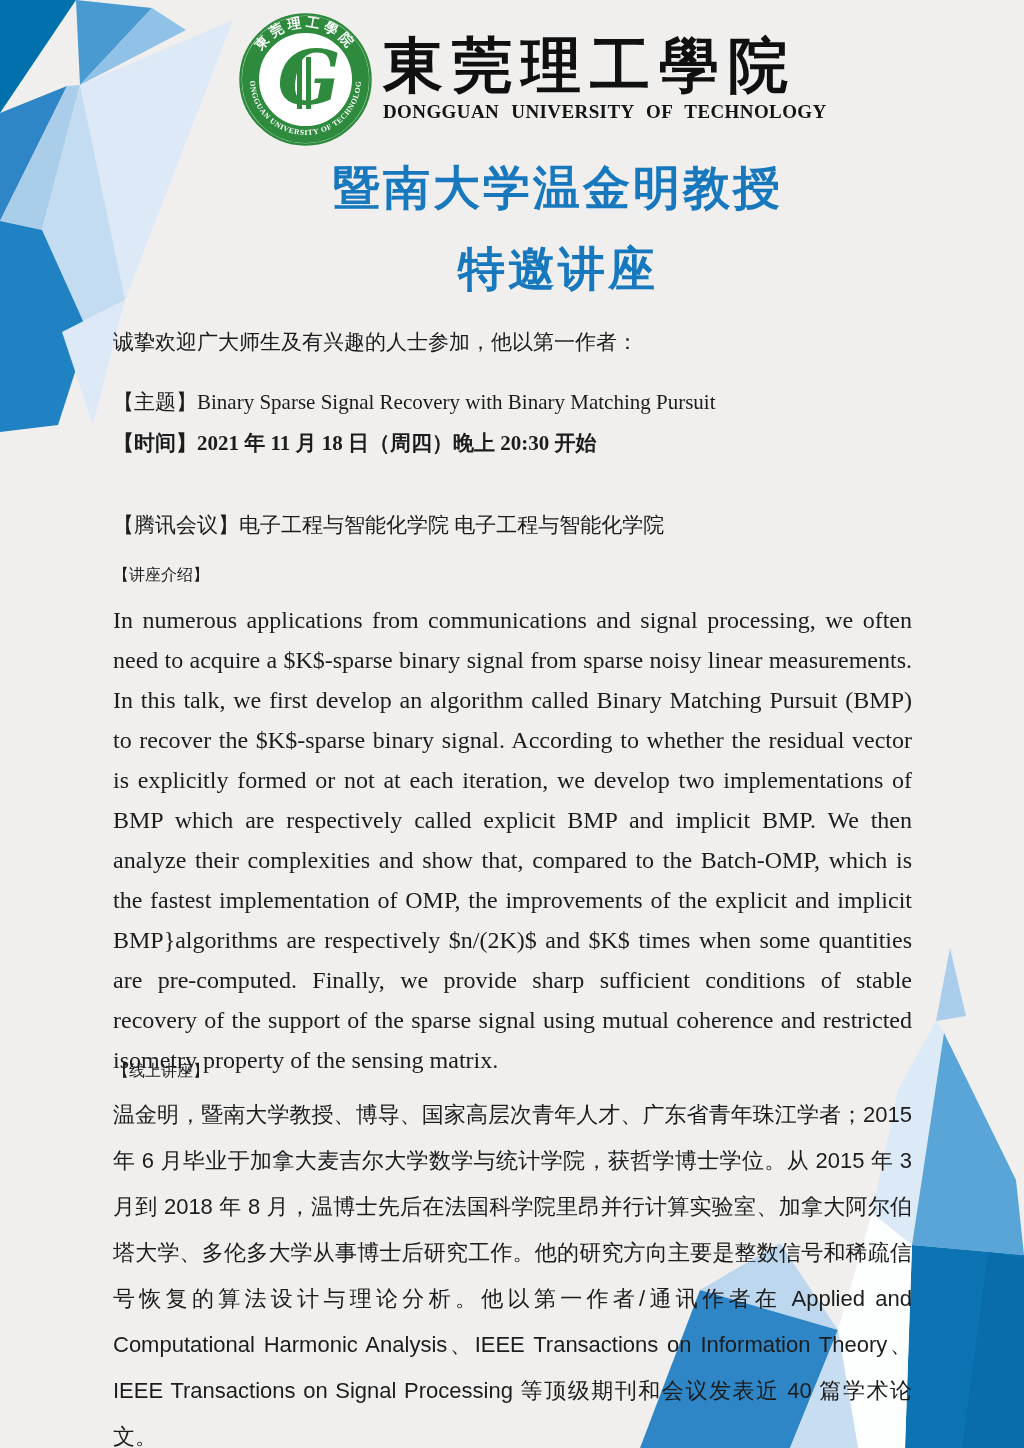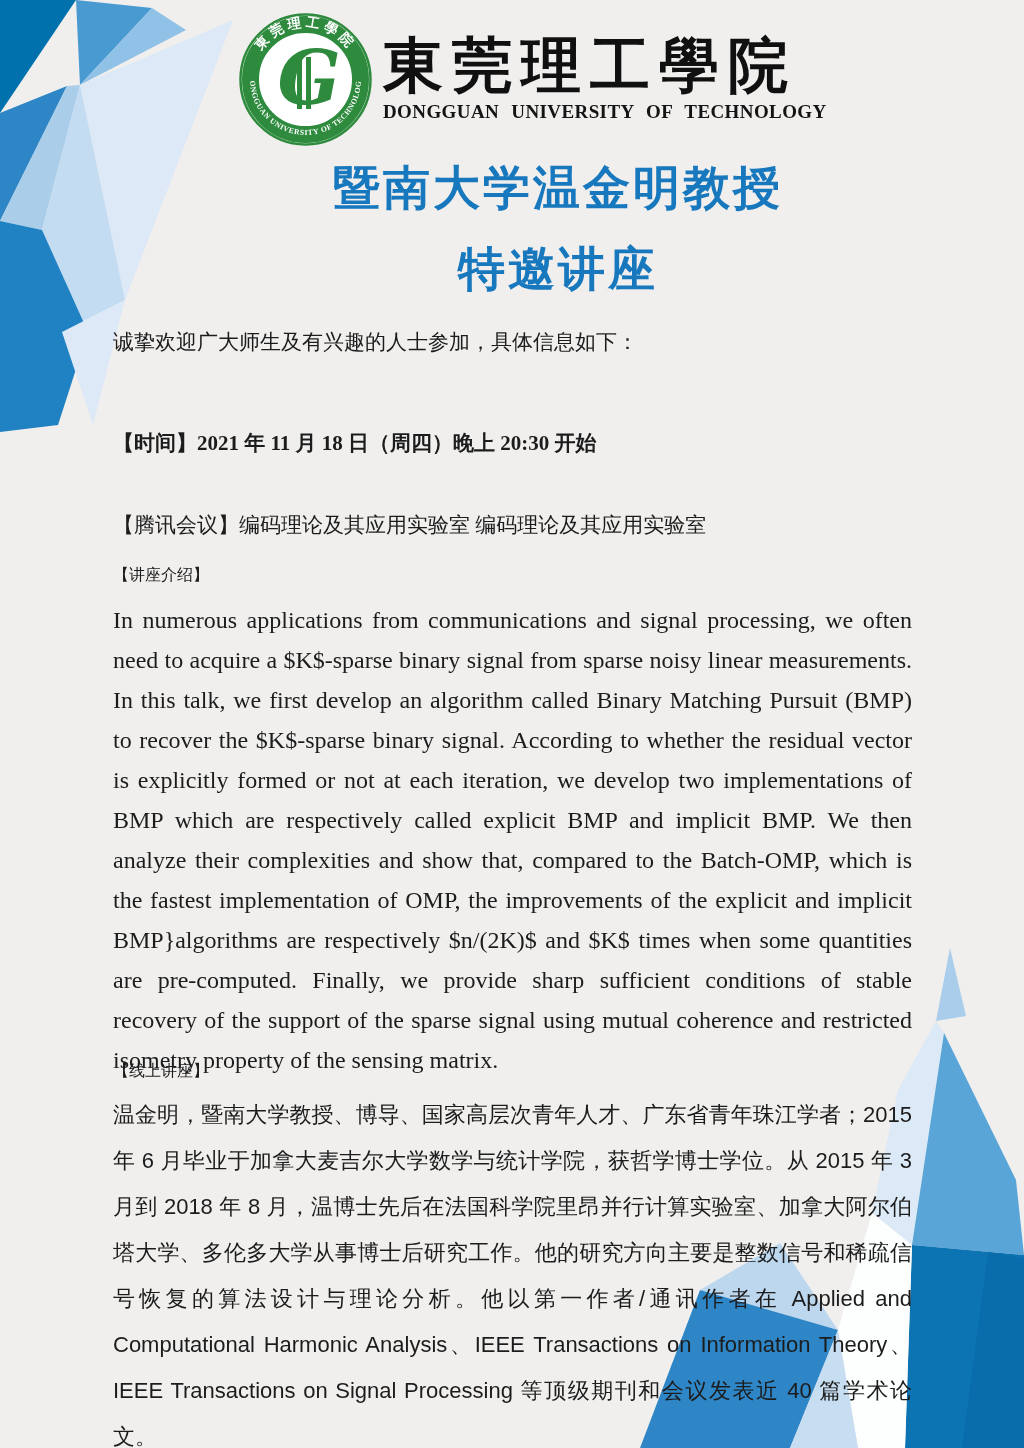--- a/index.html
+++ b/index.html
@@ -106,24 +106,25 @@
       <rect x="69" y="46" width="5" height="52" fill="#2e8b3e"></rect>
     </g>
   </svg>
 
   <div class="cn-univ">東莞理工學院</div>
   <div class="en-univ">DONGGUAN  UNIVERSITY  OF  TECHNOLOGY</div>
 
   <div class="main-title l1">暨南大学温金明教授</div>
   <div class="main-title l2">特邀讲座</div>
 
-  <div class="intro">诚挚欢迎广大师生及有兴趣的人士参加，具体信息如下：</div>
+  <div class="intro">诚挚欢迎广大师生及有兴趣的人士参加，他以第一作者：</div>
 
+  <div class="detail-line d0"><span>【主题】</span><span>Binary Sparse Signal Recovery with Binary Matching Pursuit</span></div>
   <div class="detail-line d1"><span>【时间】</span><span>2021 年 11 月 18 日（周四）晚上 20:30 开始</span></div>
-  <div class="detail-line d3"><span>【腾讯会议】</span><span>编码理论及其应用实验室 编码理论及其应用实验室</span></div>
+  <div class="detail-line d3"><span>【腾讯会议】</span><span>电子工程与智能化学院 电子工程与智能化学院</span></div>
 
   <div class="sec-heading h1">【讲座介绍】</div>
   <div class="para para-en">In numerous applications from communications and signal processing, we often need to acquire a $K$-sparse binary signal from sparse noisy linear measurements. In this talk, we first develop an algorithm called Binary Matching Pursuit (BMP) to recover the $K$-sparse binary signal. According to whether the residual vector is explicitly formed or not at each iteration, we develop two implementations of BMP which are respectively called explicit BMP and implicit BMP. We then analyze their complexities and show that, compared to the Batch-OMP, which is the fastest implementation of OMP, the improvements of the explicit and implicit BMP}algorithms are respectively $n/(2K)$ and $K$ times when some quantities are pre-computed. Finally, we provide sharp sufficient conditions of stable recovery of the support of the sparse signal using mutual coherence and restricted isometry property of the sensing matrix.</div>
 
   <div class="sec-heading h2">【线上讲座】</div>
   <div class="para para-cn">温金明，暨南大学教授、博导、国家高层次青年人才、广东省青年珠江学者；2015 年 6 月毕业于加拿大麦吉尔大学数学与统计学院，获哲学博士学位。从 2015 年 3 月到 2018 年 8 月，温博士先后在法国科学院里昂并行计算实验室、加拿大阿尔伯塔大学、多伦多大学从事博士后研究工作。他的研究方向主要是整数信号和稀疏信号恢复的算法设计与理论分析。他以第一作者/通讯作者在 Applied and Computational Harmonic Analysis、IEEE Transactions on Information Theory、 IEEE Transactions on Signal Processing 等顶级期刊和会议发表近 40 篇学术论文。</div>
 
 </div>
 
 </body></html>

